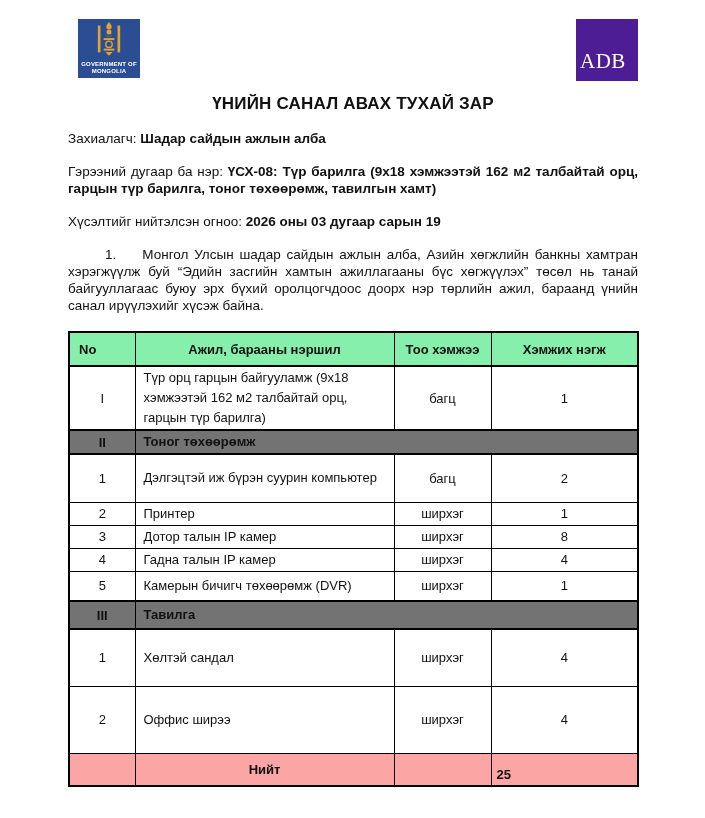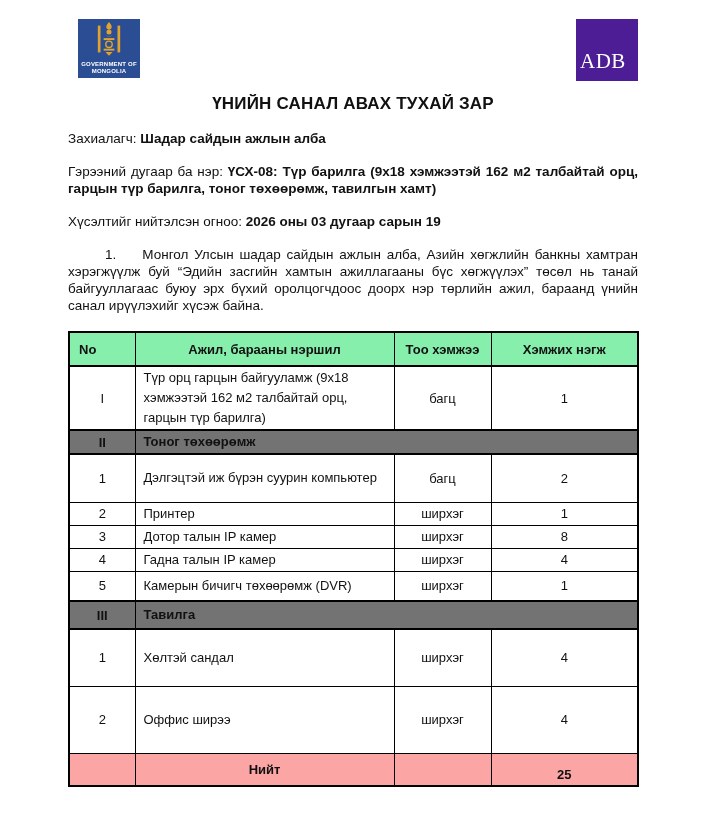--- a/index.html
+++ b/index.html
@@ -47,21 +47,21 @@
     border-bottom-width:2px;line-height:15px;
   }
   thead th.col0{text-align:left;padding-left:9px;}
   td.cell-no{text-align:center;}
   td.cell-name{text-align:left;padding-left:8px;line-height:20px;}
   td.cell-qty,td.cell-unit{text-align:center;}
   tr.section td{background:#737373;font-weight:bold;border-top-width:2px;border-bottom-width:2px;}
   tr.section td.cell-name{padding-left:8px;}
   tr.total td{background:#fca5a5;}
   tr.total td.total-label{text-align:center;font-weight:bold;}
-  tr.total td.total-value{text-align:center;font-weight:bold;vertical-align:bottom;padding-bottom:3px;}
+  tr.total td.total-value{font-weight:bold;vertical-align:bottom;padding-bottom:3px;}
 </style>
 </head>
 <body>
 
 <div class="page">
 
   <div class="header-row">
     <div class="gov-logo">
       <span>
         <svg width="26" height="34" viewBox="0 0 26 38" aria-hidden="true">

